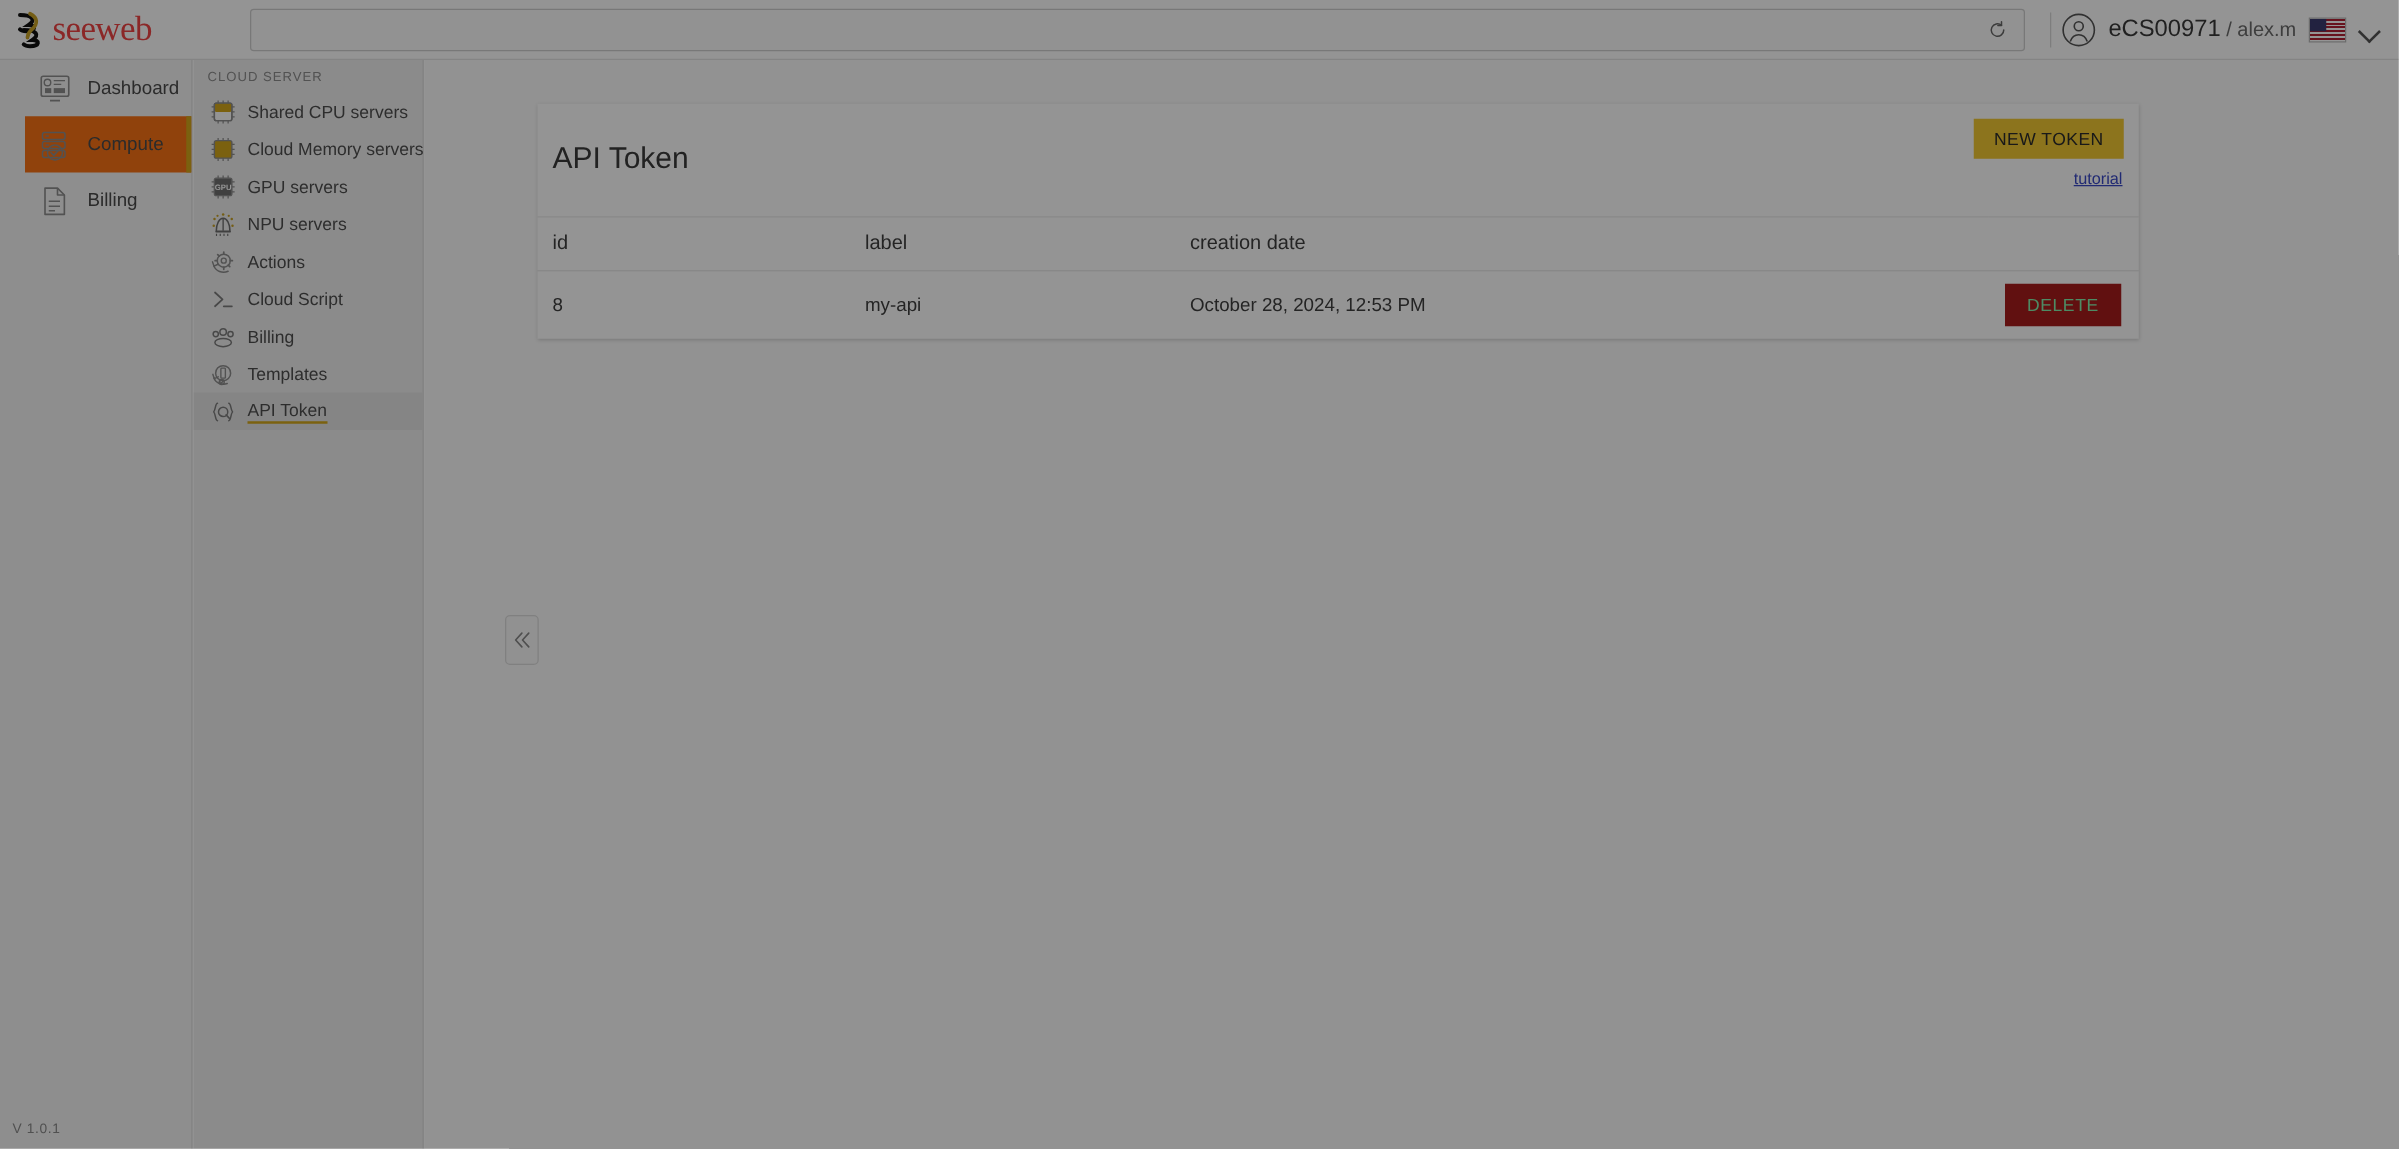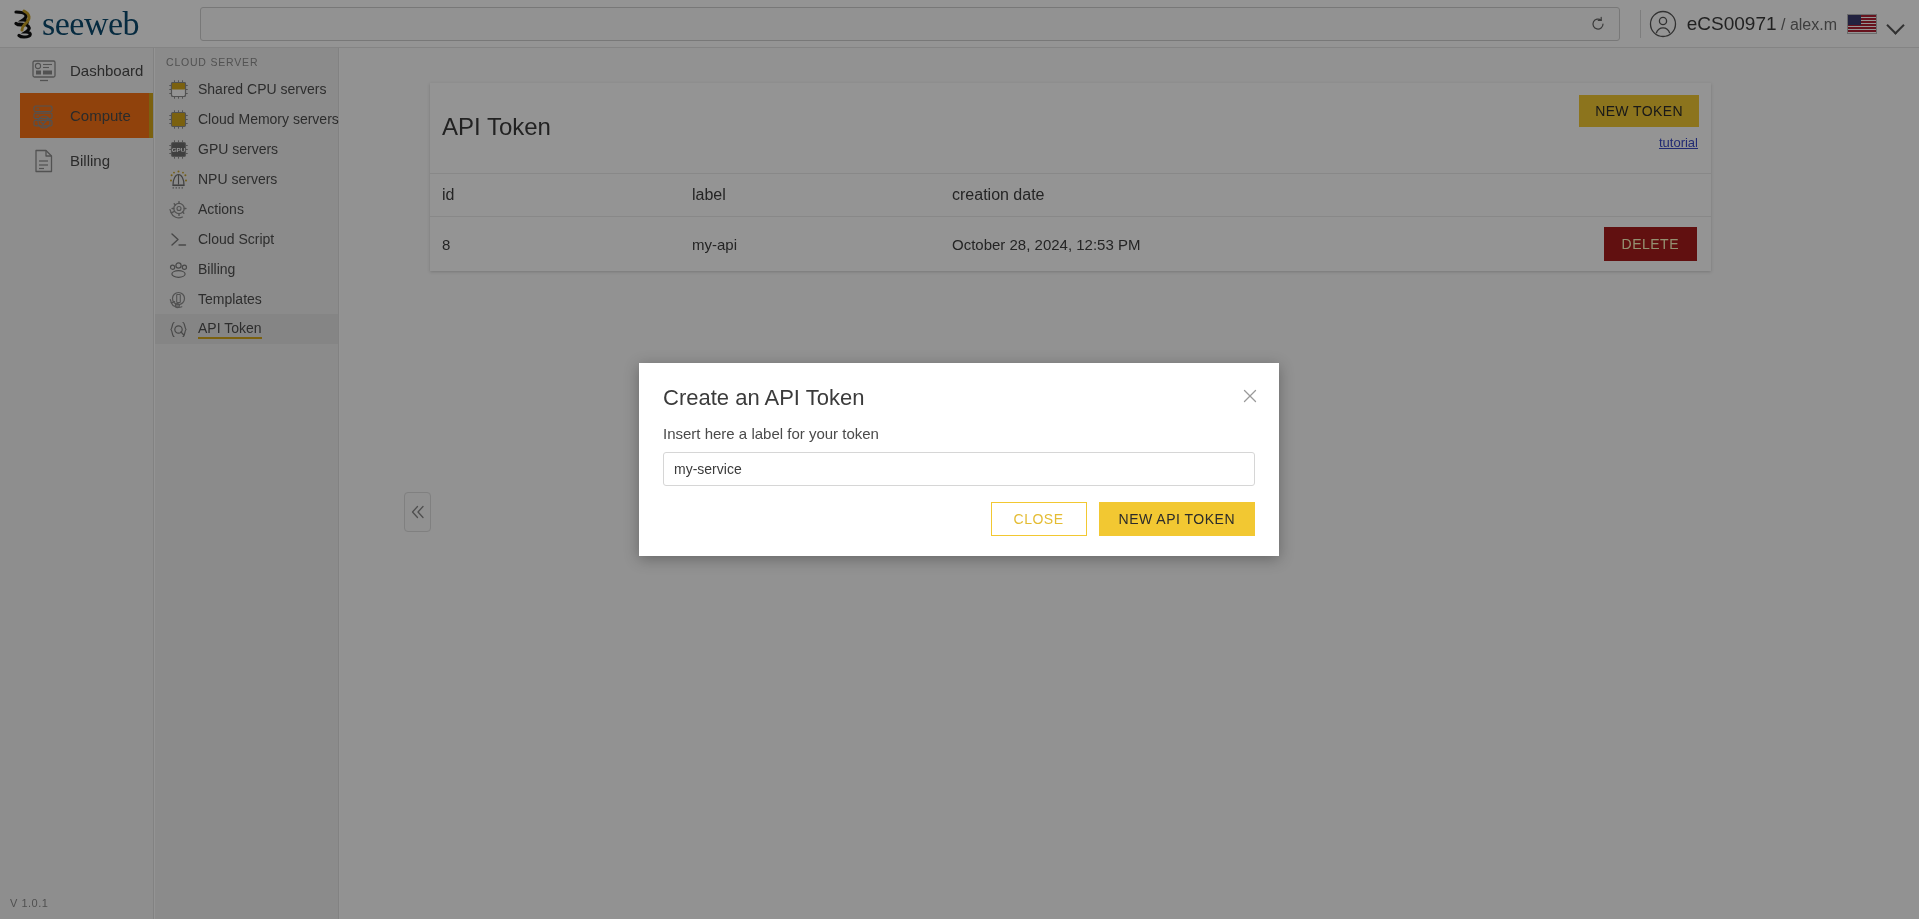--- a/index.html
+++ b/index.html
@@ -51,24 +51,24 @@
     flex: 0 0 190px;
   }
   #logo .mark {
     position: relative;
     width: 34px;
     height: 34px;
     flex: 0 0 34px;
   }
   #logo .word {
     font-family: "Liberation Serif", serif;
-    font-size: 34px;
+    font-size: 28px;
     line-height: 40px;
     letter-spacing: -0.5px;
-    color: #0c4a6e;
+    color: #ef4444;
     margin-left: -2px;
   }
 
   #urlbar-wrap {
     flex: 1 1 auto;
     height: 48px;
     display: flex;
     align-items: center;
     padding: 0 12px 0 10px;
   }
@@ -325,21 +325,21 @@
     color: #3f3f3f;
     padding: 10px 0 10px 12px;
     height: 52px;
   }
   table.tokens .col-id { width: 250px; }
   table.tokens .col-label { width: 260px; }
   table.tokens .col-date { width: auto; }
   table.tokens .col-act { width: 120px; text-align: right; padding-right: 14px; }
   #delete-btn {
     background: #a81c1c;
-    color: #fef9c3;
+    color: #86efac;
     border: none;
     height: 34px;
     padding: 6px 18px;
     font-size: 14px;
     letter-spacing: 0.5px;
     cursor: pointer;
     font-family: "Liberation Sans", sans-serif;
   }
 
   
@@ -720,29 +720,14 @@
               <button id="delete-btn">DELETE</button>
             </td>
           </tr>
         </tbody>
       </table>
     </div>
   </div>
 
   <div id="backdrop"></div>
 
-  <div id="modal">
-    <div id="modal-title">Create an API Token</div>
-    <div id="modal-close">
-      <svg width="16" height="16" viewBox="0 0 16 16">
-        <line x1="2.5" y1="2.5" x2="13.5" y2="13.5" stroke="#9a9a9a" stroke-width="1.3" stroke-linecap="round"></line>
-        <line x1="13.5" y1="2.5" x2="2.5" y2="13.5" stroke="#9a9a9a" stroke-width="1.3" stroke-linecap="round"></line>
-      </svg>
-    </div>
-    <div id="modal-desc">Insert here a label for your token</div>
-    <input id="token-label-input" type="text" value="my-service" style="">
-    <div id="modal-actions">
-      <button id="close-btn">CLOSE</button>
-      <button id="new-api-token-btn">NEW API TOKEN</button>
-    </div>
-  </div>
 
 </div>
 
 </body></html>

